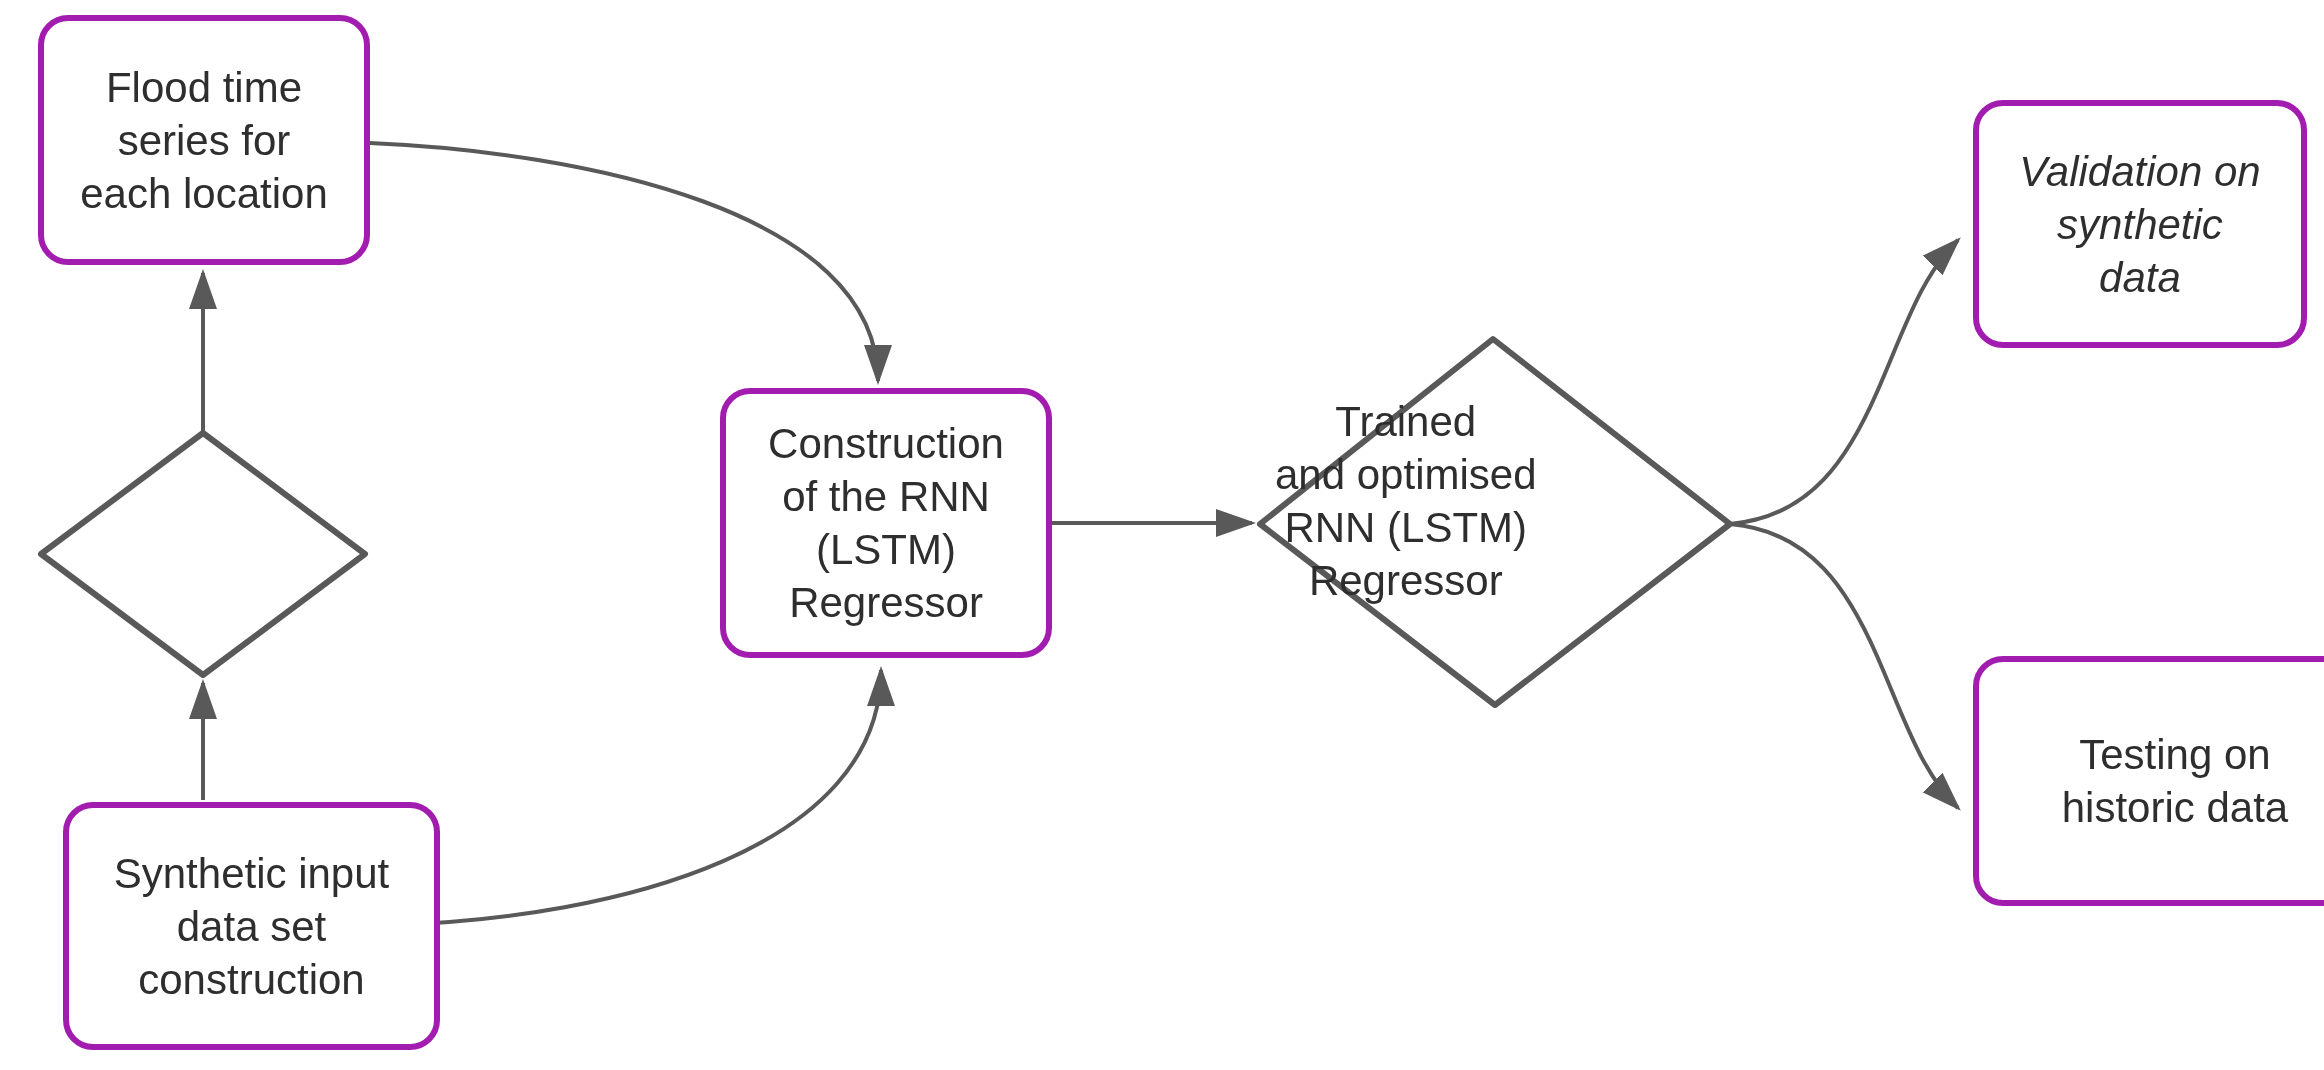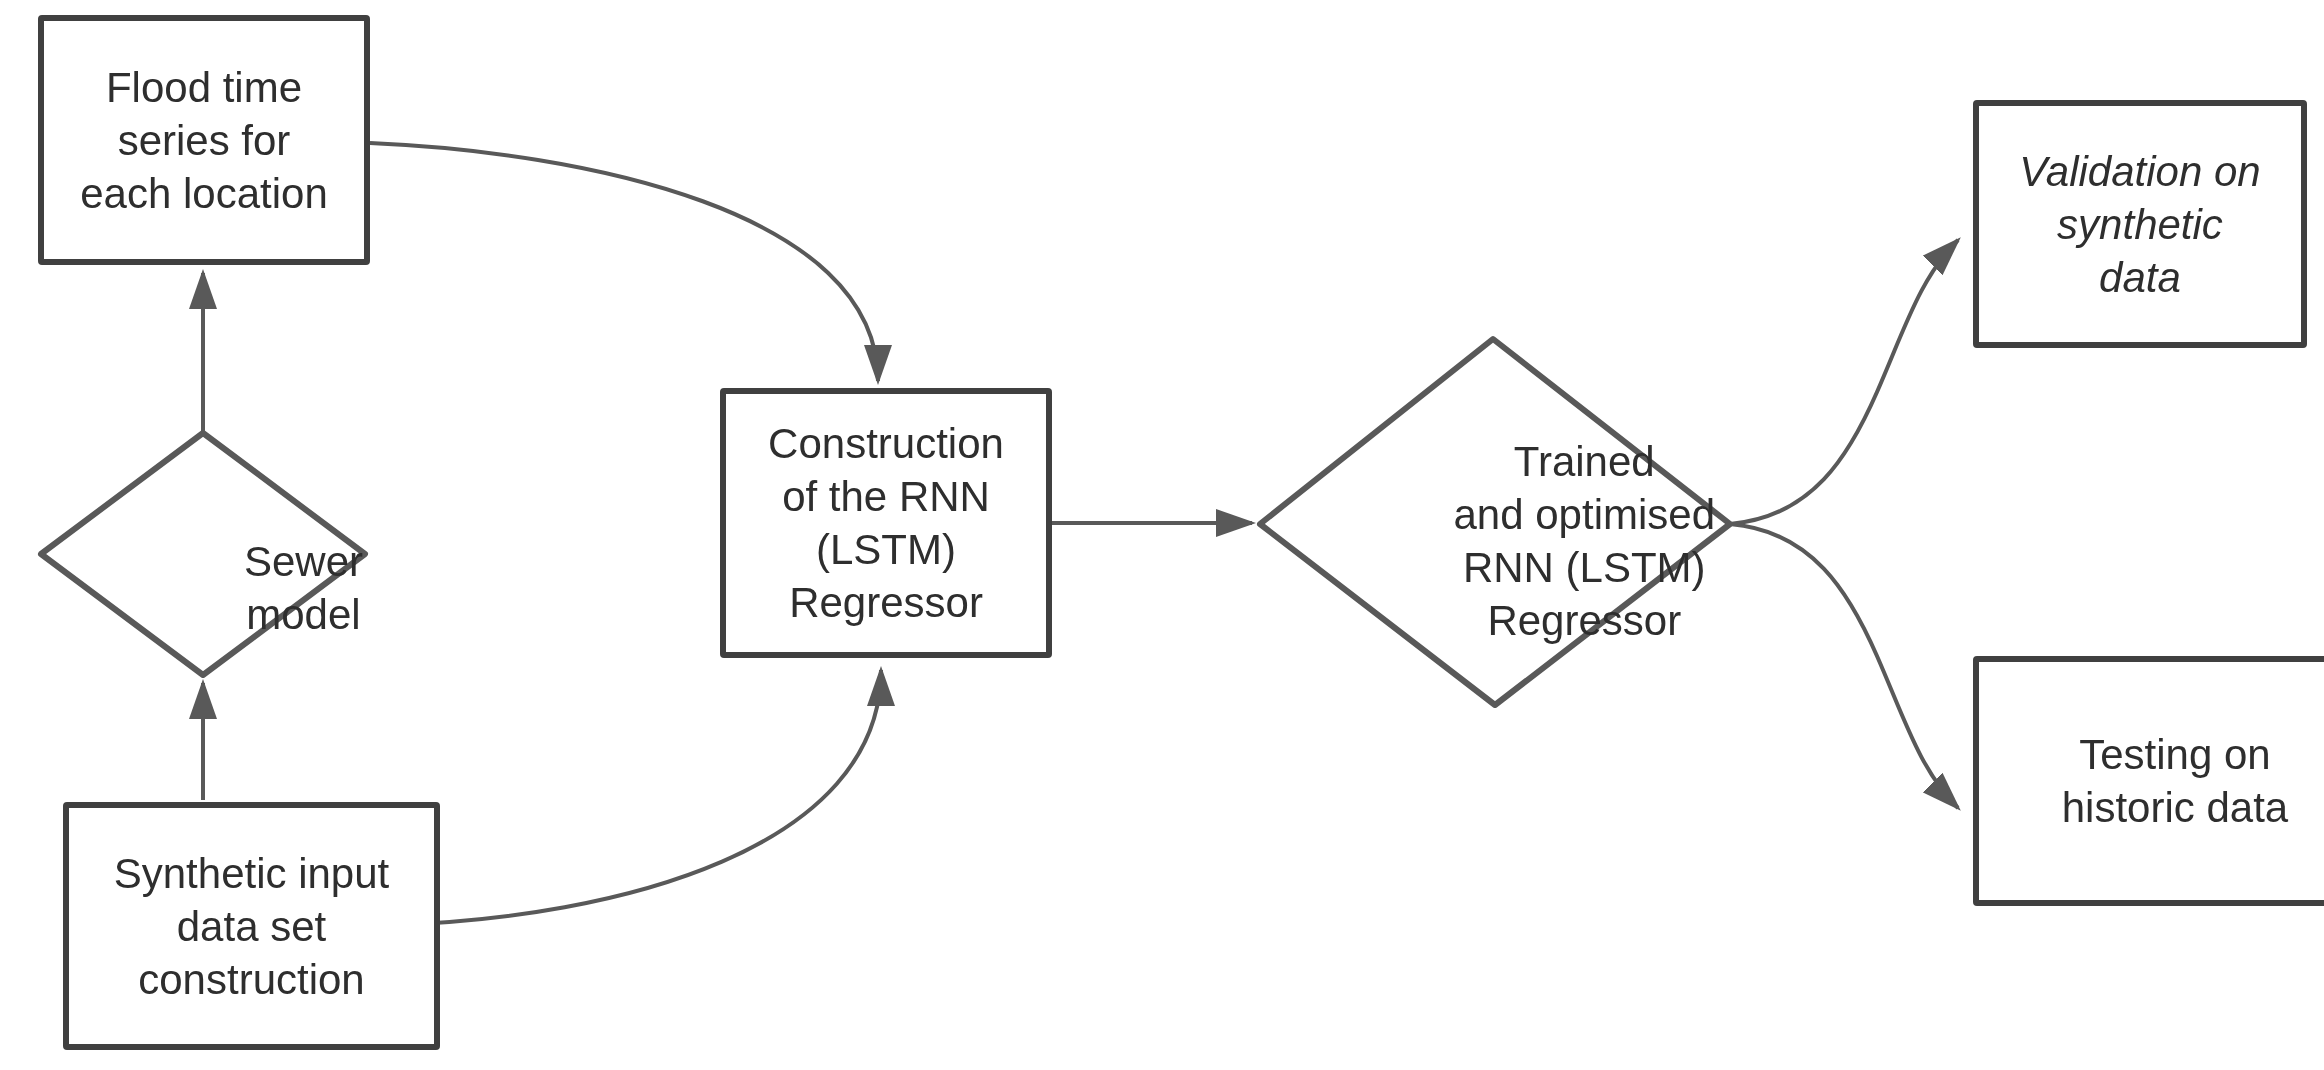--- a/index.html
+++ b/index.html
@@ -18,43 +18,42 @@
   #connector-layer {
     position: absolute;
     left: 0;
     top: 0;
     width: 2324px;
     height: 1070px;
   }
   .node {
     position: absolute;
     box-sizing: border-box;
-    border: 6px solid #404040;
-    border-radius: 4px;
+    border: 6px solid #a21caf;
+    border-radius: 30px;
     background: #ffffff;
     display: flex;
     align-items: center;
     justify-content: center;
     text-align: center;
   }
   .node-label,
   .diamond-label {
     color: #2e2e2e;
     font-size: 42px;
     line-height: 53px;
     white-space: pre-line;
     text-align: center;
   }
   .diamond-label-wrap {
     position: absolute;
     display: flex;
     align-items: center;
-    justify-content: flex-end;
+    justify-content: flex-start;
     pointer-events: none;
-    margin-top: 40px;
   }
 </style>
 </head>
 <body>
 
 <div id="canvas">
 
   <svg id="connector-layer" viewBox="0 0 2324 1070" xmlns="http://www.w3.org/2000/svg">
     <defs>
       <marker id="arrow" viewBox="0 0 10 7" markerWidth="10" markerHeight="7" refX="9" refY="3.5" orient="auto" markerUnits="strokeWidth">
@@ -101,24 +100,20 @@
     <div class="node-label">Validation on
 synthetic
 data</div>
   </div>
 
   <div class="node" style="left:1973px; top:656px; width:404px; height:250px;">
     <div class="node-label">Testing on
 historic data</div>
   </div>
 
-  <div class="diamond-label-wrap" style="left:43px; top:495px; width:320px; height:106px;">
-    <div class="diamond-label">Sewer
-model</div>
-  </div>
 
   <div class="diamond-label-wrap" style="left:1275px; top:395px; width:440px; height:212px;">
     <div class="diamond-label">Trained
 and optimised
 RNN (LSTM)
 Regressor</div>
   </div>
 
 </div>
 

